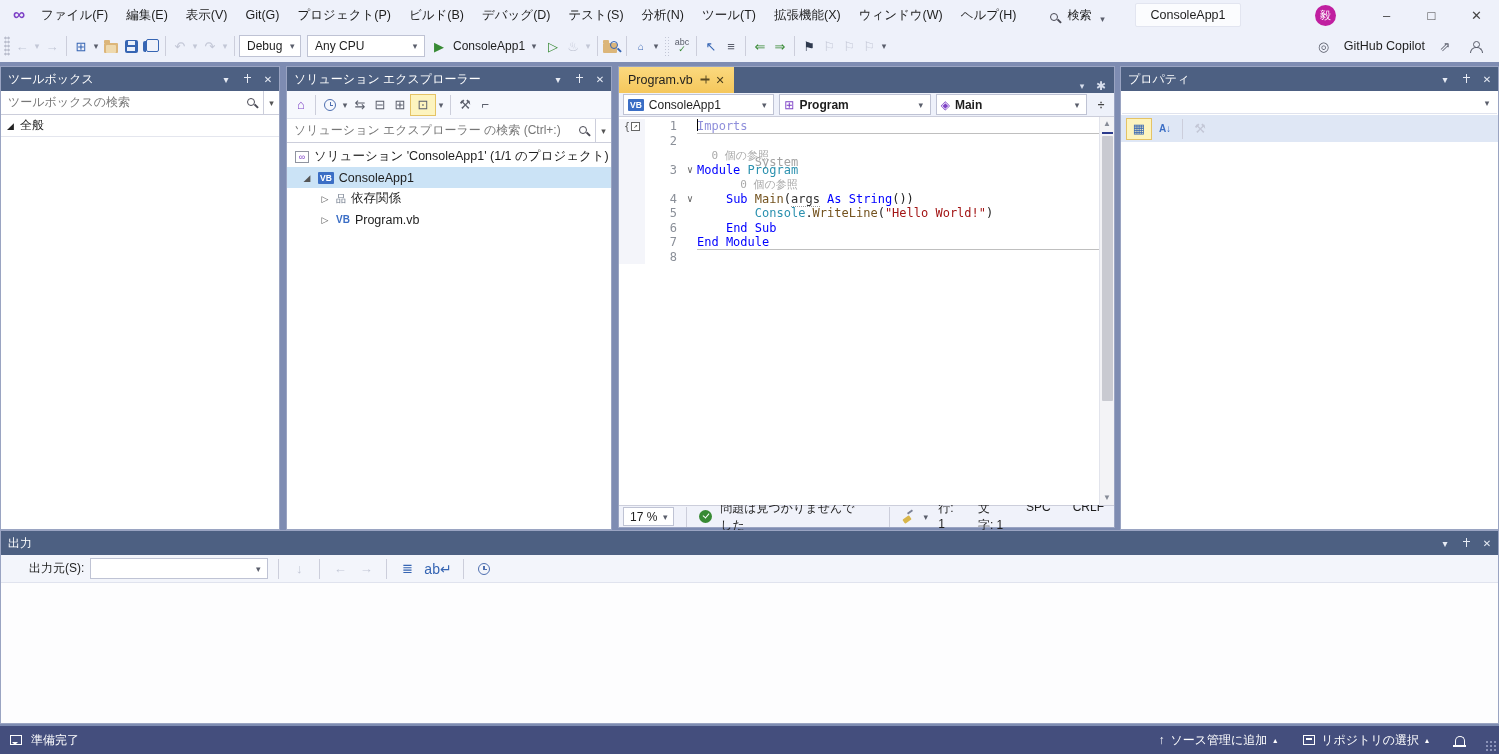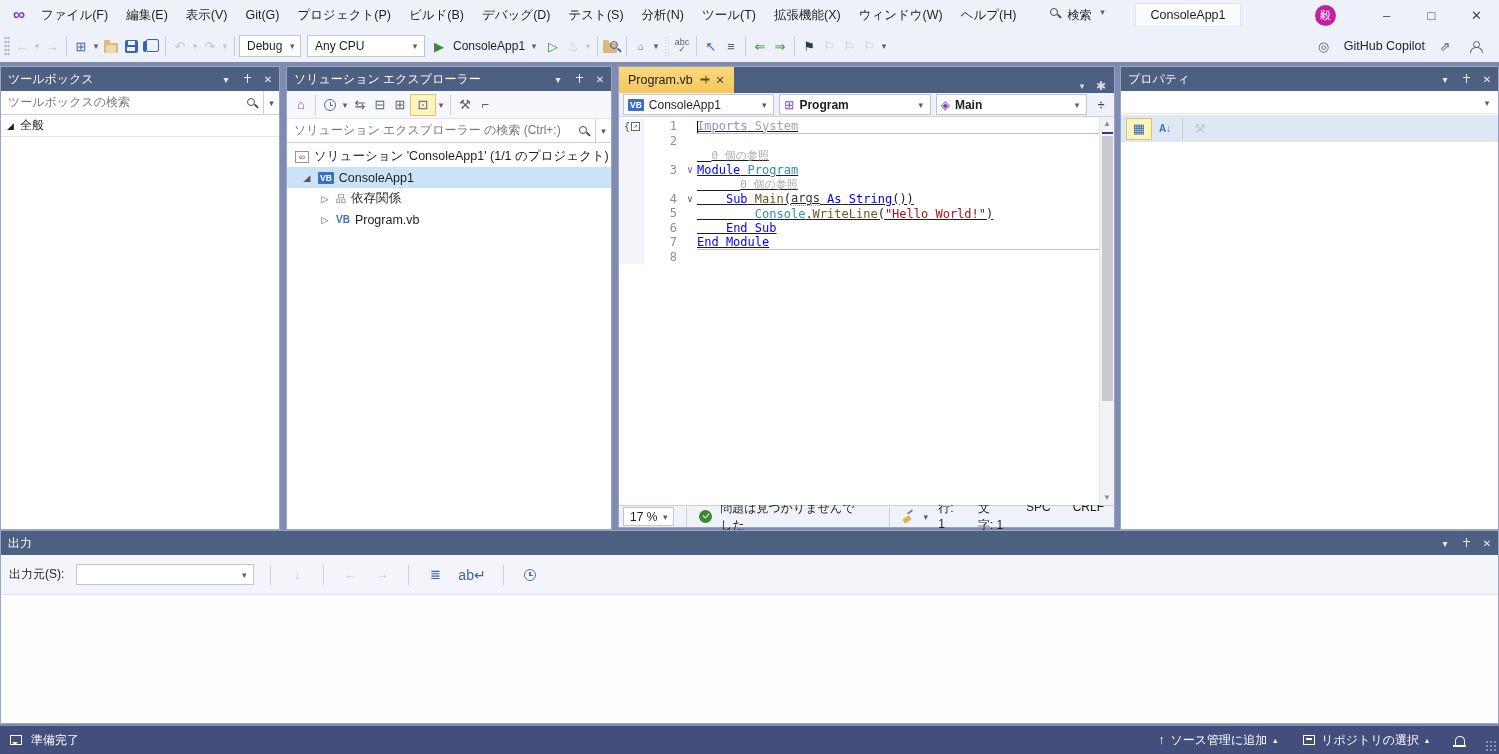--- a/index.html
+++ b/index.html
@@ -9,21 +9,21 @@
     background:#7E8CB2; font-family:"Liberation Sans", sans-serif;
     font-size:12px; color:#1E1E1E; cursor:default;
     -webkit-font-smoothing:antialiased;
   }
   
   .titlebar { position:absolute; left:0; top:0; width:1499px; height:30px;
     background:#EEF1FA; display:flex; align-items:center; }
   .vs-logo { width:26px; text-align:center; font-size:17px; font-weight:bold; color:#7D41C6; margin-left:6px; }
   .menu { display:flex; align-items:center; height:100%;text-align:right; }
   .menu-item { padding:0 9px; line-height:30px; font-size:12.5px; }
-  .tb-search { display:flex; align-items:flex-start; gap:6px; padding:3px 10px; margin-left:14px; }
+  .tb-search { display:flex; align-items:flex-end; gap:6px; padding:3px 10px; margin-left:14px; }
   .tb-title-box { background:#FBFCFE; border:1px solid #E2E5F0; border-radius:2px; padding:4px 14px; margin-left:18px; font-size:12.5px; }
   .titlebar-right { margin-left:auto; display:flex; align-items:center; gap:0; }
   .avatar { width:21px; height:21px; border-radius:50%; background:#C01FA0; color:#fff; font-size:11px;
     display:flex; align-items:center; justify-content:center; margin-right:28px; }
   .win-btn { width:45px; height:30px; display:flex; align-items:center; justify-content:center; font-size:13px; color:#444; }
   
   .toolbar { position:absolute; left:0; top:30px; width:1499px; height:32px;
     background:#EEF1FA; display:flex; align-items:center; padding-left:2px; }
   .grip { width:6px; height:20px; margin:0 2px;
     background-image:radial-gradient(#B9BDCC 1px, transparent 1.2px); background-size:3px 4px; }
@@ -100,21 +100,21 @@
   .code-body { flex:1; position:relative; background:#fff; overflow:hidden; display:flex; }
   .code-lines { flex:1; padding-top:2px; }
   .code-row { height:14.5px; display:flex; align-items:center; font-family:"DejaVu Sans Mono", monospace;
     font-size:12px; white-space:pre; }
   .g-ico { width:26px; min-width:26px; display:flex; align-items:center; justify-content:center;
     height:100%; background:#F4F5FA; color:#555; font-size:10px; gap:1px; }
   .sugg-box { display:inline-flex; width:9px; height:9px; border:1px solid #666; font-size:7px;
     align-items:center; justify-content:center; background:#fff; }
   .lnum { width:38px; min-width:38px; text-align:right; padding-right:6px; color:#8A8F98; }
   .foldc { width:14px; min-width:14px; text-align:center; color:#666; font-size:10px; }
-  .ctext { flex:1; height:100%; display:flex; align-items:flex-end;text-decoration:underline; }
+  .ctext { flex:1; height:100%; display:flex; align-items:flex-start; }
   .underline .ctext { border-bottom:1px solid #BFBFBF; }
   .caret { display:inline-block; width:1px; height:12px; background:#000; margin-right:-1px; }
   .kw { color:#0000FF; } .kwf { color:#8F8FDB; } .idf { color:#A3A3A3;margin-top:36px; }
   .type { color:#2B91AF; } .method { color:#74531F; } .str { color:#A31515; }
   .param { color:#333; border-bottom:1px dotted #999; }
   .lens { color:#A9A9A9; font-size:11px; }
   .vsb { width:15px; min-width:15px; background:#F3F3F6; border-left:1px solid #E2E4EC;
     display:flex; flex-direction:column; align-items:center; }
   .vsb .arr { color:#868B97; font-size:8px; line-height:14px; }
   .vsb .mark { width:11px; height:2px; background:#2B3A8C; margin:1px 0 2px; }
@@ -135,22 +135,22 @@
   .ed-right { margin-left:auto; display:flex; gap:22px; }
   
   #props { left:1120px; top:66px; width:379px; height:464px; }
   .pr-combo { height:22px; min-height:22px; margin:1px; background:#fff; border-bottom:1px solid #E0E3EE;
     display:flex; align-items:center; justify-content:flex-end; padding-right:5px; }
   .pr-toolbar { height:27px; min-height:27px; background:#DFE7F5; display:flex; align-items:center;
     gap:3px; padding-left:5px; }
   .azi { font-size:10px; font-weight:bold; color:#3B6EC5; }
   
   #output { left:0; top:530px; width:1499px; height:194px; }
-  .out-toolbar { height:40px; min-height:28px; background:#F3F5FB; display:flex; align-items:center;
-    gap:12px; padding-left:8px; border-bottom:1px solid #E0E3EE; }
+  .out-toolbar { height:28px; min-height:28px; background:#F3F5FB; display:flex; align-items:center;
+    gap:6px; padding-left:28px; border-bottom:1px solid #E0E3EE; }
   .out-combo { width:178px; height:21px; background:#fff; border:1px solid #BFC3D4; display:flex;
     align-items:center; justify-content:flex-end; padding-right:4px; }
   .clock { width:12px; height:12px; border:1.5px solid #4E6FB0; border-radius:50%; position:relative; }
   .clock::after { content:""; position:absolute; left:4.5px; top:2px; width:1.5px; height:4px; background:#4E6FB0; }
   .clock::before { content:""; position:absolute; left:4.5px; top:5px; width:3.5px; height:1.5px; background:#4E6FB0; }
   
   .statusbar { position:absolute; left:0; top:726px; width:1499px; height:28px; background:#444E7D;
     color:#FFFFFF; display:flex; align-items:center; font-size:12px; }
   .st-msg-ico { width:12px; height:10px; border:1.5px solid #fff; position:relative; margin:0 9px 0 10px; }
   .st-msg-ico::after { content:""; position:absolute; left:1px; bottom:-4px; width:0; height:0;

